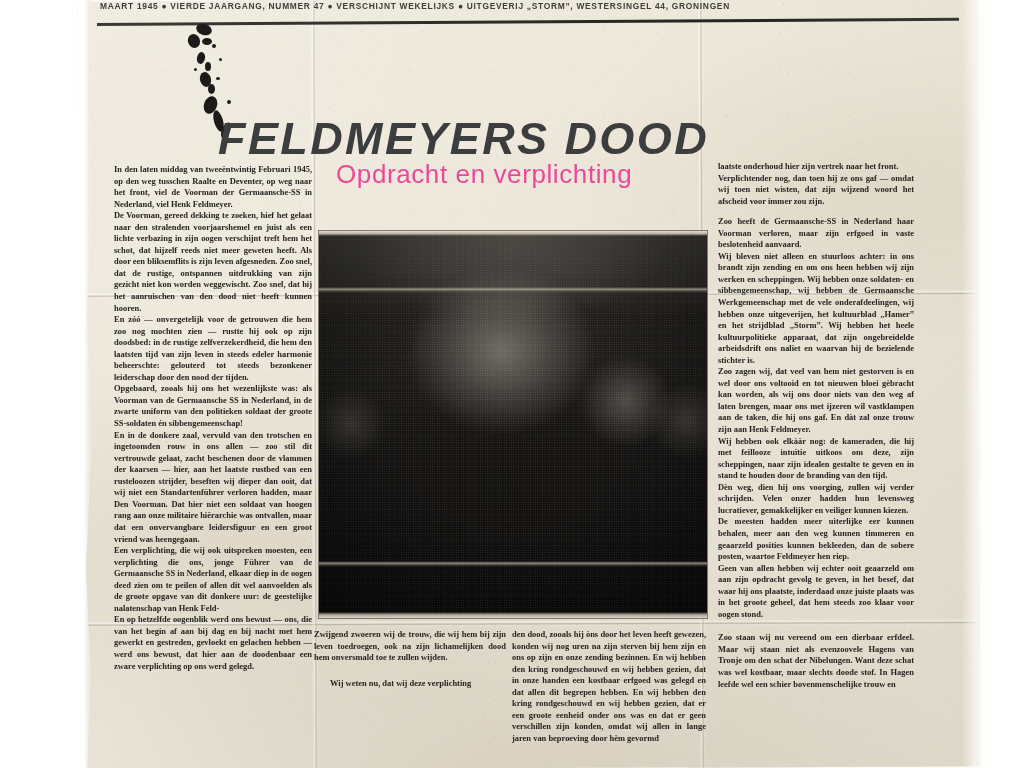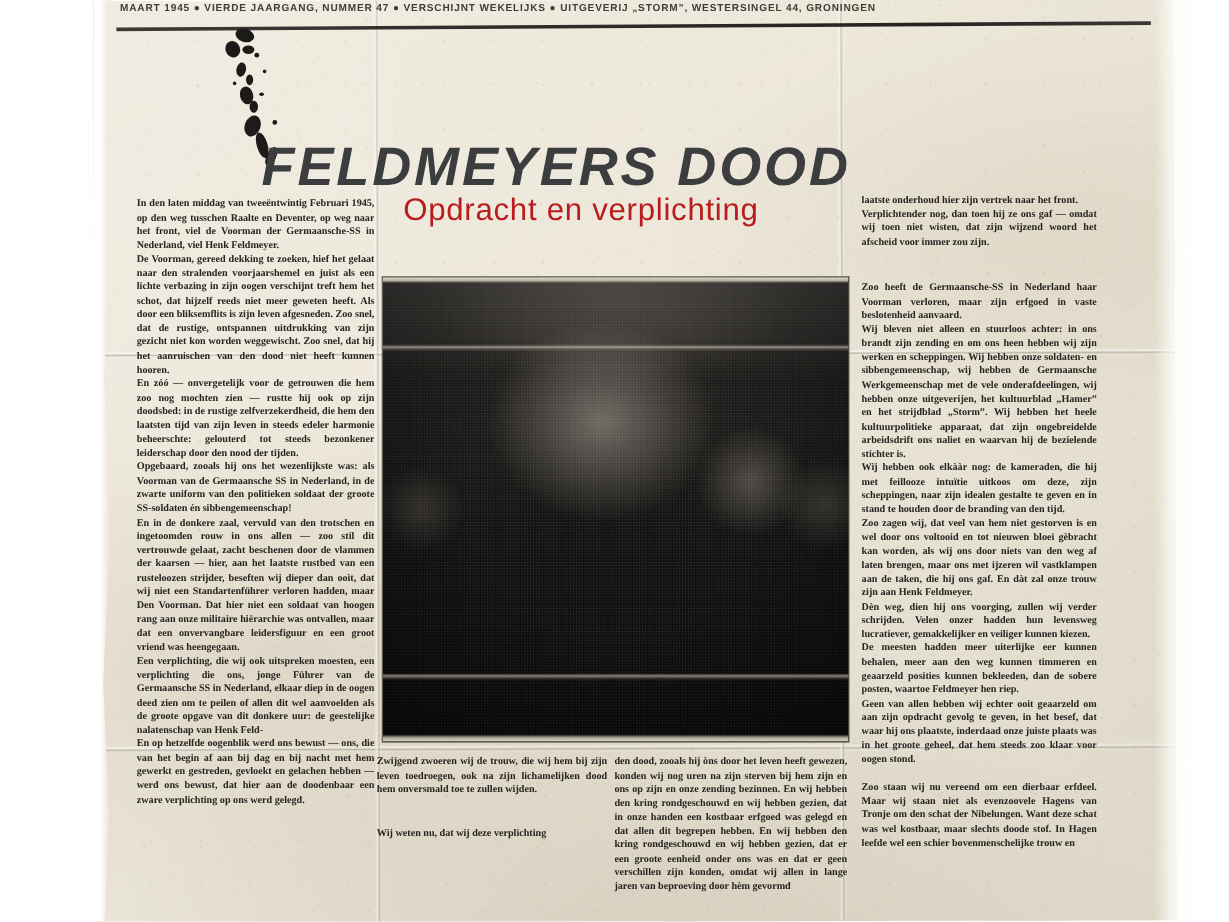--- a/index.html
+++ b/index.html
@@ -157,21 +157,21 @@
   .subhead {
     position: absolute;
     left: 336px;
     top: 158px;
     width: 392px;
     font-family: "Liberation Sans", sans-serif;
     font-weight: 400;
     font-size: 26px;
     letter-spacing: 0.6px;
     line-height: 1.28;
-    color: #b91c1c;
+    color: #ec4899;
   }
 
   
   .col {
     position: absolute;
     font-family: "Liberation Serif", serif;
     font-weight: 700;
     font-size: 8.45px;
     line-height: 11.55px;
     color: #262421;
@@ -318,33 +318,33 @@
     <p>De Voorman, gereed dekking te zoeken, hief het gelaat naar den stralenden voorjaarshemel en juist als een lichte verbazing in zijn oogen verschijnt treft hem het schot, dat hijzelf reeds niet meer geweten heeft. Als door een bliksemflits is zijn leven afgesneden. Zoo snel, dat de rustige, ontspannen uitdrukking van zijn gezicht niet kon worden weggewischt. Zoo snel, dat hij het aanruischen van den dood niet heeft kunnen hooren.</p>
     <p>En zóó — onvergetelijk voor de getrouwen die hem zoo nog mochten zien — rustte hij ook op zijn doodsbed: in de rustige zelfverzekerdheid, die hem den laatsten tijd van zijn leven in steeds edeler harmonie beheerschte: gelouterd tot steeds bezonkener leiderschap door den nood der tijden.</p>
     <p>Opgebaard, zooals hij ons het wezenlijkste was: als Voorman van de Germaansche SS in Nederland, in de zwarte uniform van den politieken soldaat der groote SS-soldaten én sibbengemeenschap!</p>
     <p>En in de donkere zaal, vervuld van den trotschen en ingetoomden rouw in ons allen — zoo stil dit vertrouwde gelaat, zacht beschenen door de vlammen der kaarsen — hier, aan het laatste rustbed van een rusteloozen strijder, beseften wij dieper dan ooit, dat wij niet een Standartenführer verloren hadden, maar Den Voorman. Dat hier niet een soldaat van hoogen rang aan onze militaire hiërarchie was ontvallen, maar dat een onvervangbare leidersfiguur en een groot vriend was heengegaan.</p>
     <p>Een verplichting, die wij ook uitspreken moesten, een verplichting die ons, jonge Führer van de Germaansche SS in Nederland, elkaar diep in de oogen deed zien om te peilen of allen dit wel aanvoelden als de groote opgave van dit donkere uur: de geestelijke nalatenschap van Henk Feld-</p>
     <p>En op hetzelfde oogenblik werd ons bewust — ons, die van het begin af aan bij dag en bij nacht met hem gewerkt en gestreden, gevloekt en gelachen hebben — werd ons bewust, dat hier aan de doodenbaar een zware verplichting op ons werd gelegd.</p>
   </div>
 
   <div class="col" id="col-2">
     <p>Zwijgend zwoeren wij de trouw, die wij hem bij zijn leven toedroegen, ook na zijn lichamelijken dood hem onversmald toe te zullen wijden.</p>
-    <p style="margin-top:25px;">Wij weten nu, dat wij deze verplichting</p>
+    <p style="margin-top:14px;padding-left:16px;">Wij weten nu, dat wij deze verplichting</p>
   </div>
 
   <div class="col" id="col-3">
     <p>den dood, zooals hij òns door het leven heeft gewezen, konden wij nog uren na zijn sterven bij hem zijn en ons op zijn en onze zending bezinnen. En wij hebben den kring rondgeschouwd en wij hebben gezien, dat in onze handen een kostbaar erfgoed was gelegd en dat allen dit begrepen hebben. En wij hebben den kring rondgeschouwd en wij hebben gezien, dat er een groote eenheid onder ons was en dat er geen verschillen zijn konden, omdat wij allen in lange jaren van beproeving door hèm gevormd</p>
   </div>
 
   <div class="col" id="col-4">
     <p>laatste onderhoud hier zijn vertrek naar het front.</p>
     <p>Verplichtender nog, dan toen hij ze ons gaf — omdat wij toen niet wisten, dat zijn wijzend woord het afscheid voor immer zou zijn.</p>
-    <p style="margin-top:27px;">Zoo heeft de Germaansche-SS in Nederland haar Voorman verloren, maar zijn erfgoed in vaste beslotenheid aanvaard.</p>
+    <p style="margin-top:9px;">Zoo heeft de Germaansche-SS in Nederland haar Voorman verloren, maar zijn erfgoed in vaste beslotenheid aanvaard.</p>
     <p>Wij bleven niet alleen en stuurloos achter: in ons brandt zijn zending en om ons heen hebben wij zijn werken en scheppingen. Wij hebben onze soldaten- en sibbengemeenschap, wij hebben de Germaansche Werkgemeenschap met de vele onderafdeelingen, wij hebben onze uitgeverijen, het kultuurblad „Hamer” en het strijdblad „Storm”. Wij hebben het heele kultuurpolitieke apparaat, dat zijn ongebreidelde arbeidsdrift ons naliet en waarvan hij de bezielende stichter is.</p>
+    <p>Zoo zagen wij, dat veel van hem niet gestorven is en wel door ons voltooid en tot nieuwen bloei gèbracht kan worden, als wij ons door niets van den weg af laten brengen, maar ons met ijzeren wil vastklampen aan de taken, die hij ons gaf. En dàt zal onze trouw zijn aan Henk Feldmeyer.</p>
     <p>Wij hebben ook elkààr nog: de kameraden, die hij met feillooze intuïtie uitkoos om deze, zijn scheppingen, naar zijn idealen gestalte te geven en in stand te houden door de branding van den tijd.</p>
-    <p>Zoo zagen wij, dat veel van hem niet gestorven is en wel door ons voltooid en tot nieuwen bloei gèbracht kan worden, als wij ons door niets van den weg af laten brengen, maar ons met ijzeren wil vastklampen aan de taken, die hij ons gaf. En dàt zal onze trouw zijn aan Henk Feldmeyer.</p>
     <p>Dèn weg, dien hij ons voorging, zullen wij verder schrijden. Velen onzer hadden hun levensweg lucratiever, gemakkelijker en veiliger kunnen kiezen.</p>
     <p>De meesten hadden meer uiterlijke eer kunnen behalen, meer aan den weg kunnen timmeren en geaarzeld posities kunnen bekleeden, dan de sobere posten, waartoe Feldmeyer hen riep.</p>
     <p>Geen van allen hebben wij echter ooit geaarzeld om aan zijn opdracht gevolg te geven, in het besef, dat waar hij ons plaatste, inderdaad onze juiste plaats was in het groote geheel, dat hem steeds zoo klaar voor oogen stond.</p>
     <p style="margin-top:12px;">Zoo staan wij nu vereend om een dierbaar erfdeel. Maar wij staan niet als evenzoovele Hagens van Tronje om den schat der Nibelungen. Want deze schat was wel kostbaar, maar slechts doode stof. In Hagen leefde wel een schier bovenmenschelijke trouw en</p>
   </div>
 
 </div>
 
 </body></html>

